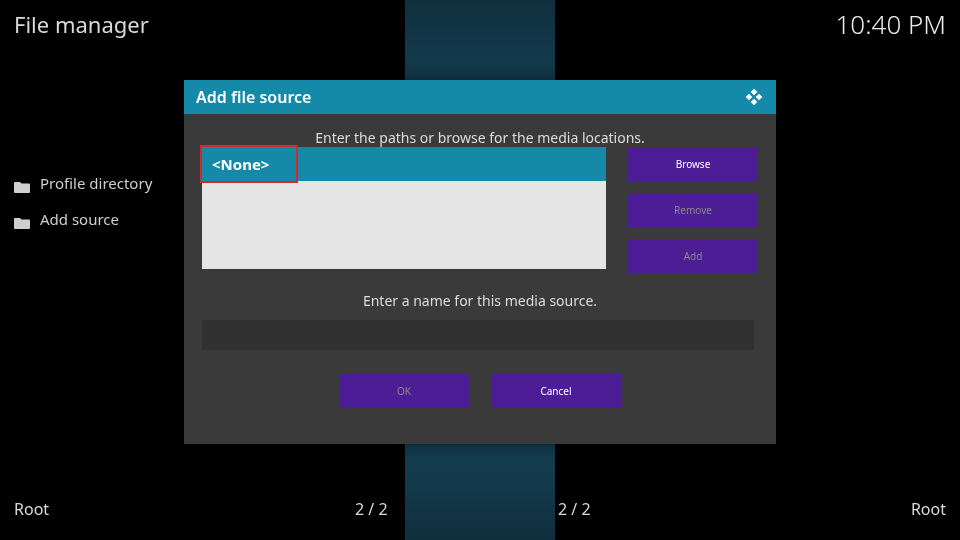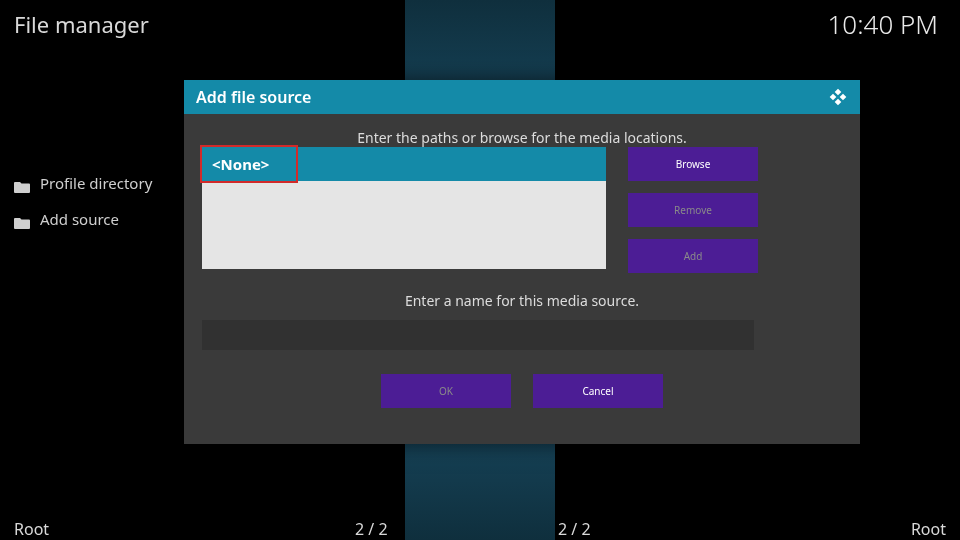--- a/index.html
+++ b/index.html
@@ -12,21 +12,21 @@
   .bg-strip {
     position: absolute;
     top: 0; bottom: 0;
     left: 405px;
     width: 150px;
     background: linear-gradient(180deg, #0f2f3d 0%, #1a4d66 30%, #1a4d66 70%, #0f2f3d 100%);
     z-index: 0;
   }
   .header {
     position: absolute;
-    top: 0; left: 0; right: 8px;
+    top: 0; left: 0; right: 0;
     height: 48px;
     display: flex;
     justify-content: space-between;
     align-items: center;
     padding: 8px 14px;
     z-index: 5;
   }
   .header-title { font-size: 22px; color: #d9d9d9; font-weight: 400; }
   .header-time { font-size: 26px; color: #eaeaea; font-weight: 300; }
   .sidebar {
@@ -48,21 +48,21 @@
   .sb-item .icon {
     width: 16px; height: 12px;
     display: inline-block;
   }
   .folder-icon svg { width: 16px; height: 13px; fill: #cfcfcf; }
 
   .dialog {
     position: absolute;
     left: 184px;
     top: 80px;
-    width: 676px;
+    width: 592px;
     height: 364px;
     background: #3a3a3a;
     z-index: 10;
     box-shadow: 0 0 20px rgba(0,0,0,0.6);
   }
   .dialog-header {
     height: 34px;
     background: #148aa8;
     display: flex;
     align-items: center;
@@ -149,21 +149,21 @@
     margin-top: 24px;
     text-align: right;
   }
   .dialog-footer .btn { width: 130px; }
 
   .status {
     position: absolute;
     bottom: 0; left: 0; right: 0;
     height: 42px;
     display: flex;
-    align-items: flex-end;
+    align-items: flex-start;
     padding: 0 14px;
     z-index: 5;
     font-size: 16px;
     color: #d9d9d9;
   }
   .status .root-left { flex: 0 0 auto; }
   .status .count-left { position: absolute; left: 355px; }
   .status .count-right { position: absolute; left: 558px; }
   .status .root-right { position: absolute; right: 14px; }
 </style>

